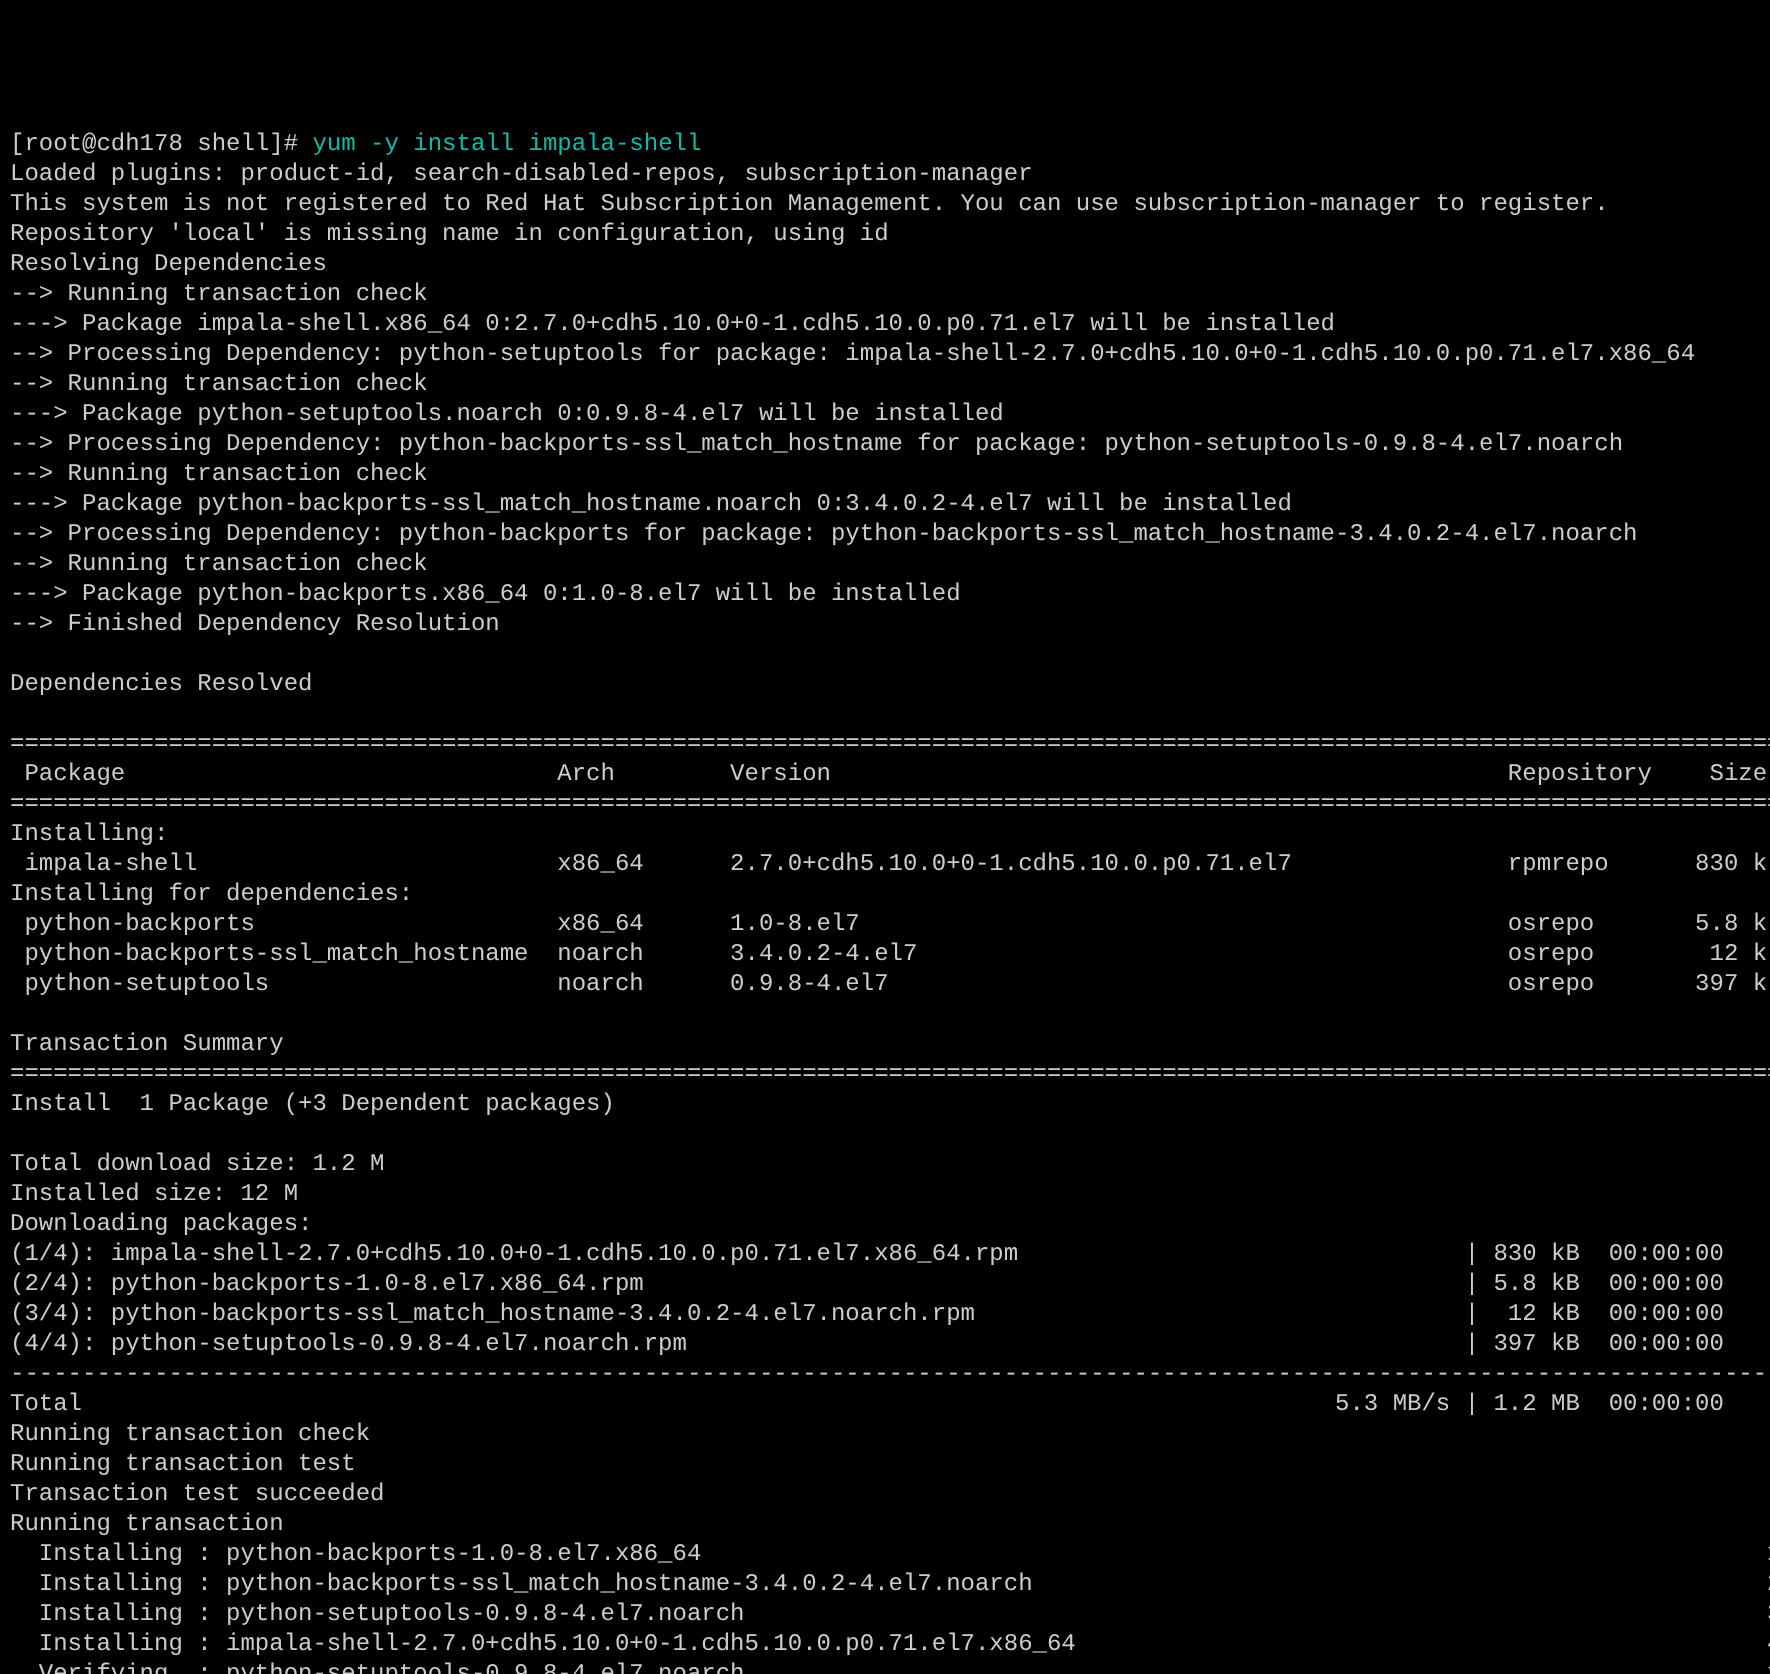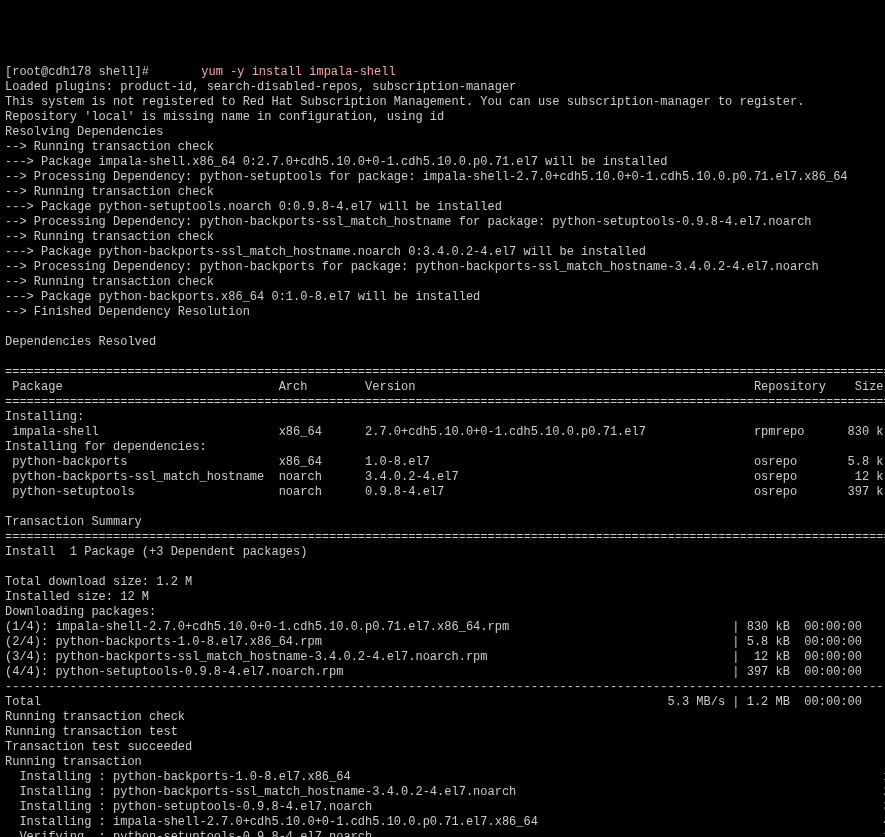--- a/index.html
+++ b/index.html
@@ -8,21 +8,21 @@
     font-family: "Consolas", "Courier New", monospace;
     font-size: 12px;
     line-height: 15px;
     margin: 0;
     padding: 5px;
     width: 885px;
     box-sizing: border-box;
     white-space: pre;
   }
   .prompt { color: #ccc; }
-  .cmd { color: #fca5a5; margin-left: 45px; }
+  .cmd { color: #14b8a6; }
   .line { display: block; }
 </style>
 </head>
 <body>
 
 
 
 <div><span class="line"><span class="prompt">[root@cdh178 shell]# </span><span class="cmd">yum -y install impala-shell</span></span><div id="header-block"><span class="line">Loaded plugins: product-id, search-disabled-repos, subscription-manager</span><span class="line">This system is not registered to Red Hat Subscription Management. You can use subscription-manager to register.</span><span class="line">Repository 'local' is missing name in configuration, using id</span><span class="line">Resolving Dependencies</span><span class="line">--&gt; Running transaction check</span><span class="line">---&gt; Package impala-shell.x86_64 0:2.7.0+cdh5.10.0+0-1.cdh5.10.0.p0.71.el7 will be installed</span><span class="line">--&gt; Processing Dependency: python-setuptools for package: impala-shell-2.7.0+cdh5.10.0+0-1.cdh5.10.0.p0.71.el7.x86_64</span><span class="line">--&gt; Running transaction check</span><span class="line">---&gt; Package python-setuptools.noarch 0:0.9.8-4.el7 will be installed</span><span class="line">--&gt; Processing Dependency: python-backports-ssl_match_hostname for package: python-setuptools-0.9.8-4.el7.noarch</span><span class="line">--&gt; Running transaction check</span><span class="line">---&gt; Package python-backports-ssl_match_hostname.noarch 0:3.4.0.2-4.el7 will be installed</span><span class="line">--&gt; Processing Dependency: python-backports for package: python-backports-ssl_match_hostname-3.4.0.2-4.el7.noarch</span><span class="line">--&gt; Running transaction check</span><span class="line">---&gt; Package python-backports.x86_64 0:1.0-8.el7 will be installed</span><span class="line">--&gt; Finished Dependency Resolution</span><span class="line"> </span><span class="line">Dependencies Resolved</span><span class="line"> </span></div><span class="line">================================================================================================================================</span><span class="line"> Package                              Arch        Version                                               Repository    Size</span><span class="line">================================================================================================================================</span><span class="line">Installing:</span><div id="packages-block"><span class="line"> impala-shell                         x86_64      2.7.0+cdh5.10.0+0-1.cdh5.10.0.p0.71.el7               rpmrepo      830 k</span></div><span class="line">Installing for dependencies:</span><div id="dep-packages-block"><span class="line"> python-backports                     x86_64      1.0-8.el7                                             osrepo       5.8 k</span><span class="line"> python-backports-ssl_match_hostname  noarch      3.4.0.2-4.el7                                         osrepo        12 k</span><span class="line"> python-setuptools                    noarch      0.9.8-4.el7                                           osrepo       397 k</span></div><span class="line"> </span><span class="line">Transaction Summary</span><span class="line">================================================================================================================================</span><span class="line">Install  1 Package (+3 Dependent packages)</span><span class="line"> </span><span class="line">Total download size: 1.2 M</span><span class="line">Installed size: 12 M</span><span class="line">Downloading packages:</span><div id="downloads-block"><span class="line">(1/4): impala-shell-2.7.0+cdh5.10.0+0-1.cdh5.10.0.p0.71.el7.x86_64.rpm                               | 830 kB  00:00:00</span><span class="line">(2/4): python-backports-1.0-8.el7.x86_64.rpm                                                         | 5.8 kB  00:00:00</span><span class="line">(3/4): python-backports-ssl_match_hostname-3.4.0.2-4.el7.noarch.rpm                                  |  12 kB  00:00:00</span><span class="line">(4/4): python-setuptools-0.9.8-4.el7.noarch.rpm                                                      | 397 kB  00:00:00</span></div><span class="line">--------------------------------------------------------------------------------------------------------------------------------</span><span class="line">Total                                                                                       5.3 MB/s | 1.2 MB  00:00:00</span><div id="run-block"><span class="line">Running transaction check</span><span class="line">Running transaction test</span><span class="line">Transaction test succeeded</span><span class="line">Running transaction</span></div><div id="install-steps-block"><span class="line">  Installing : python-backports-1.0-8.el7.x86_64                                                                          1/4</span><span class="line">  Installing : python-backports-ssl_match_hostname-3.4.0.2-4.el7.noarch                                                   2/4</span><span class="line">  Installing : python-setuptools-0.9.8-4.el7.noarch                                                                       3/4</span><span class="line">  Installing : impala-shell-2.7.0+cdh5.10.0+0-1.cdh5.10.0.p0.71.el7.x86_64                                                4/4</span><span class="line">  Verifying  : python-setuptools-0.9.8-4.el7.noarch                                                                       1/4</span></div></div>
 
 

